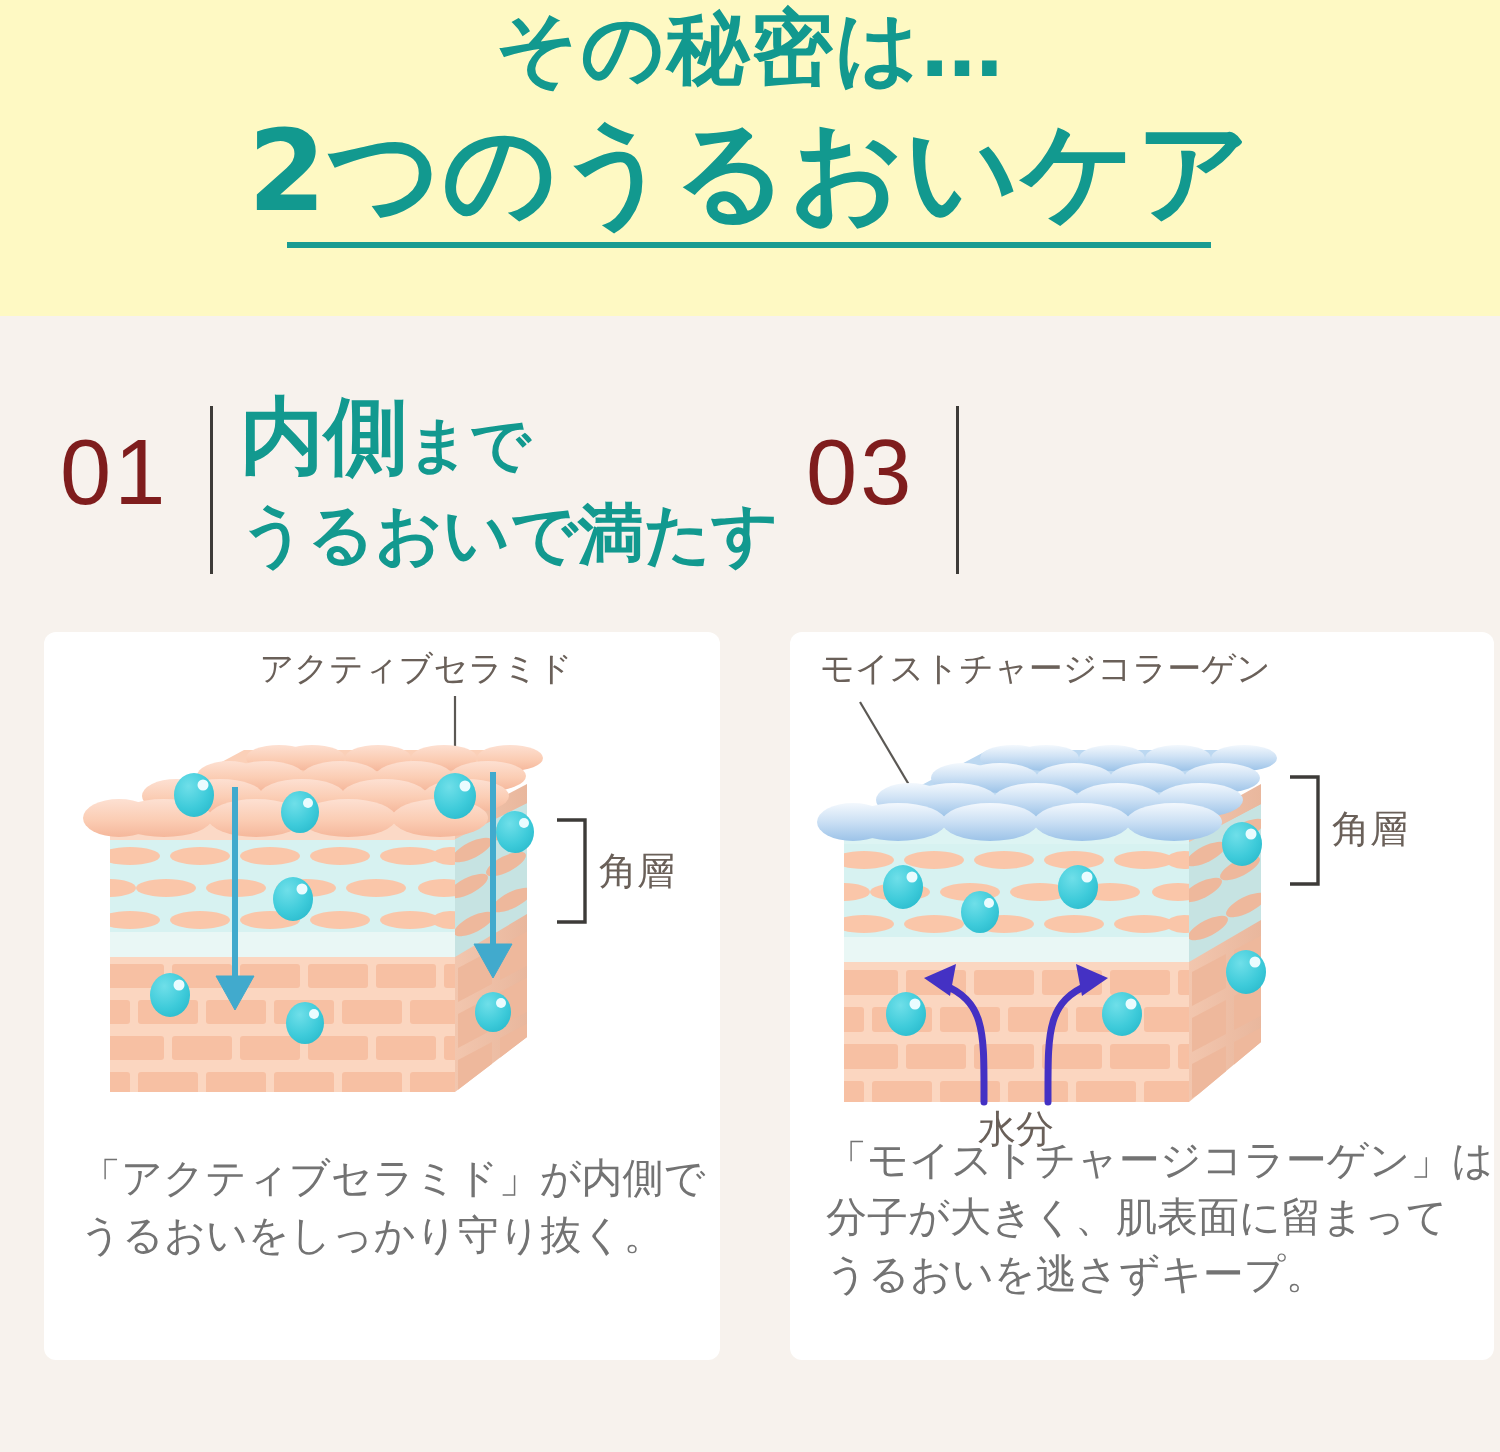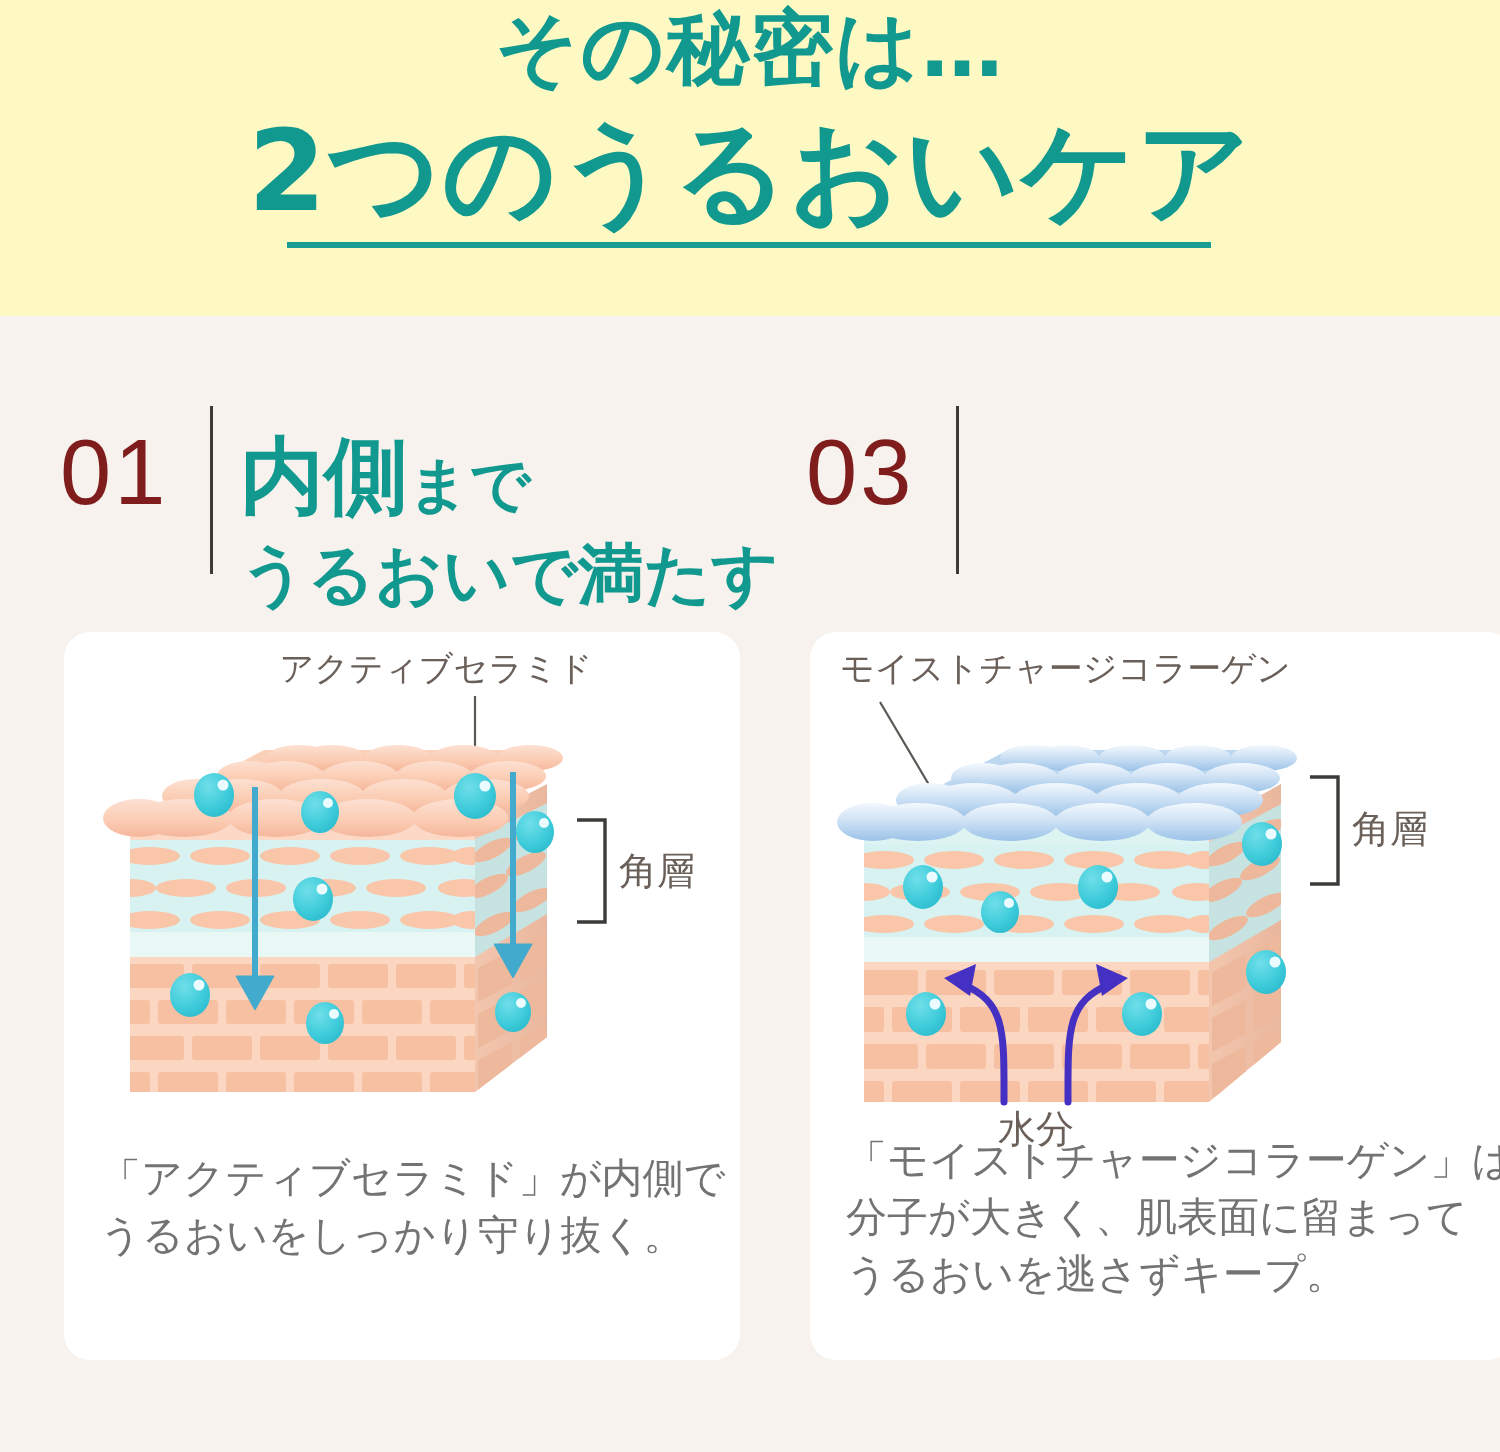--- a/index.html
+++ b/index.html
@@ -114,39 +114,38 @@
     top: 0px;
     width: 510px;
     color: #12998f;
     font-family: "DejaVu Sans", sans-serif;
     font-weight: bold;
   }
   .sec-line1 {
     font-size: 76px;
     line-height: 96px;
     white-space: nowrap;
-    margin-top: 40px;
   }
   .sec-line1 .big { font-size: 84px; }
   .sec-line1 .small { font-size: 60px; }
   .sec-line2 {
     font-size: 66px;
     line-height: 86px;
     white-space: nowrap;
   }
 
   
   .card {
     position: absolute;
-    left: 20px;
+    left: 0;
     top: 316px;
     width: 676px;
     height: 728px;
     background: #ffffff;
-    border-radius: 26px;
+    border-radius: 12px;
   }
   .col.right .card { width: 668px; padding-left: 36px; }
 
   
   .diagram {
     position: absolute;
     left: 0; top: 0;
     width: 100%;
     height: 520px;
   }

